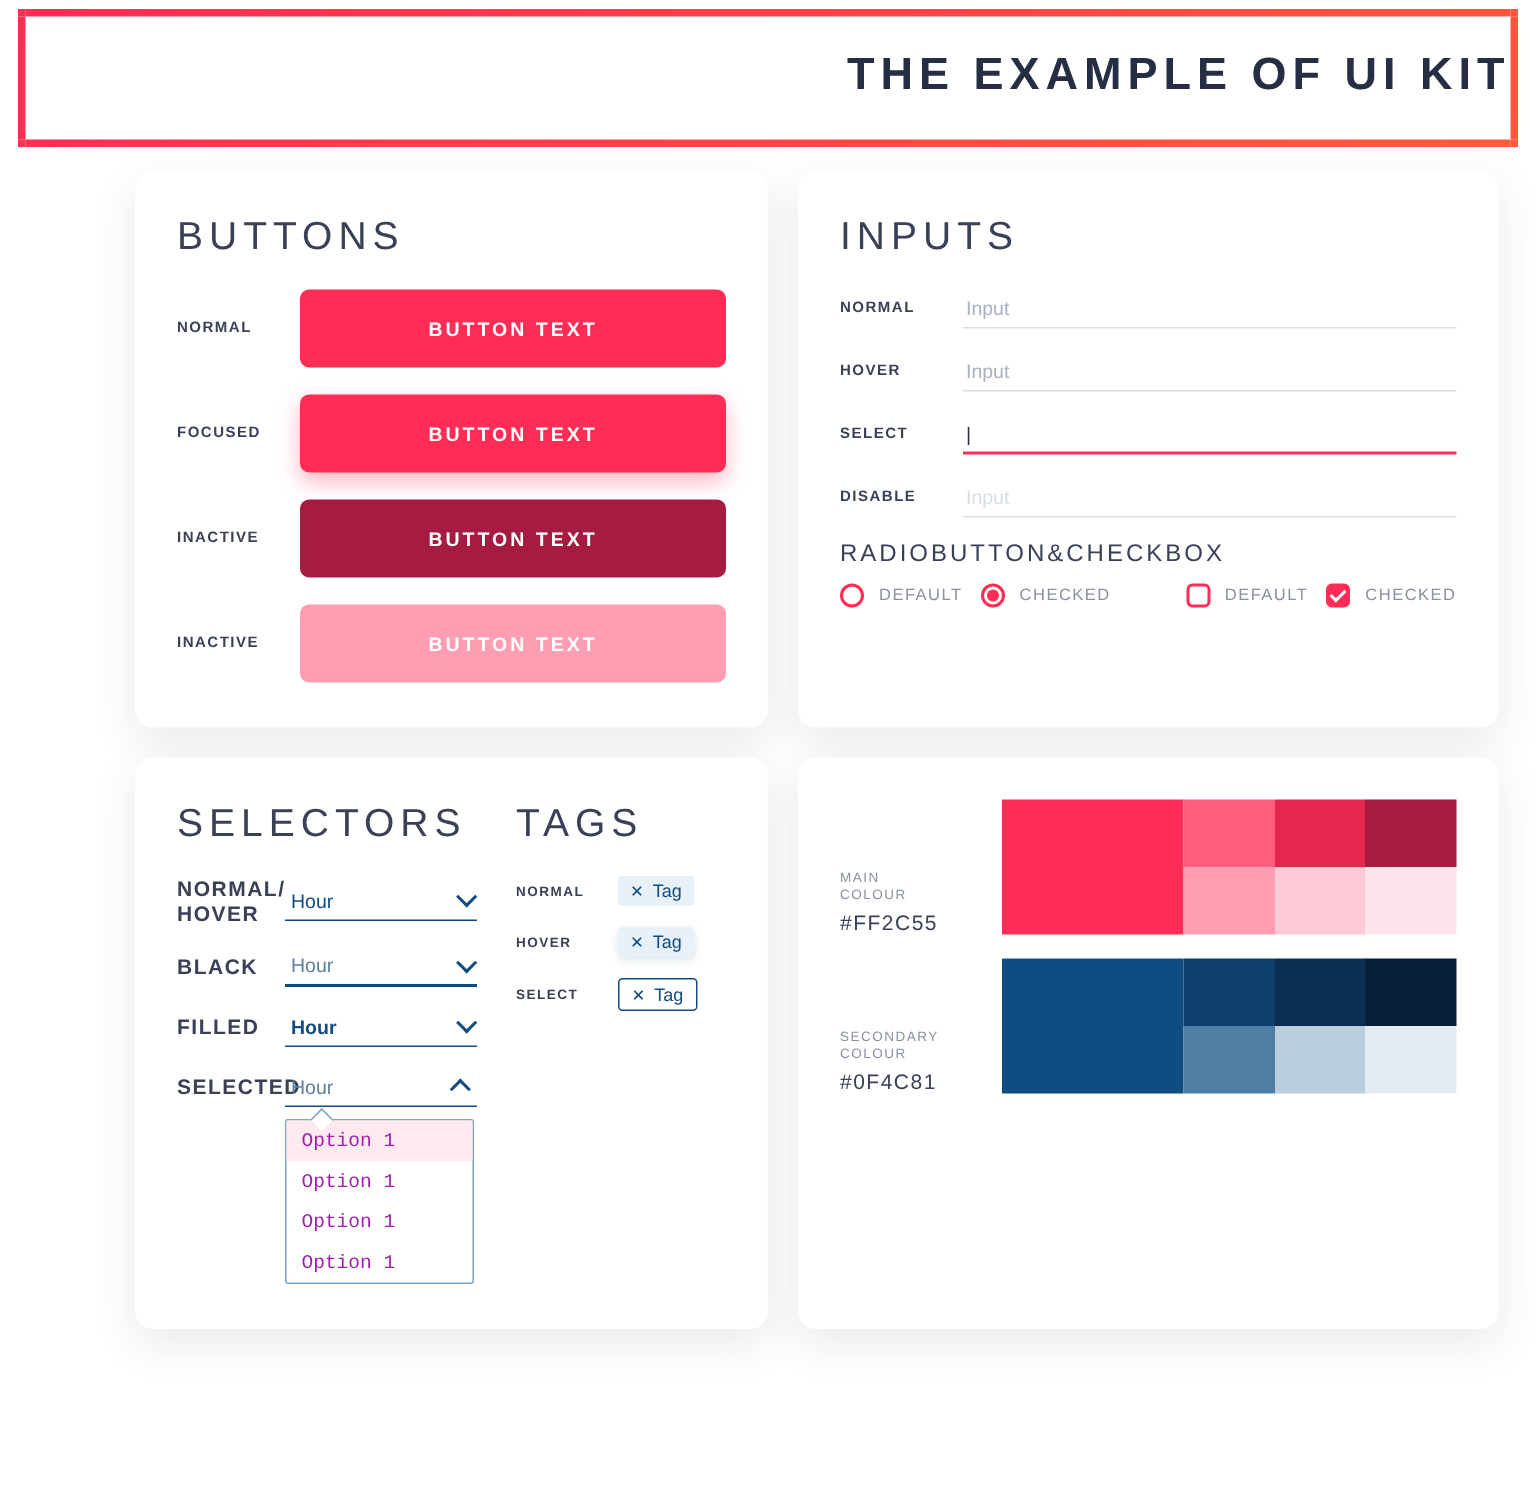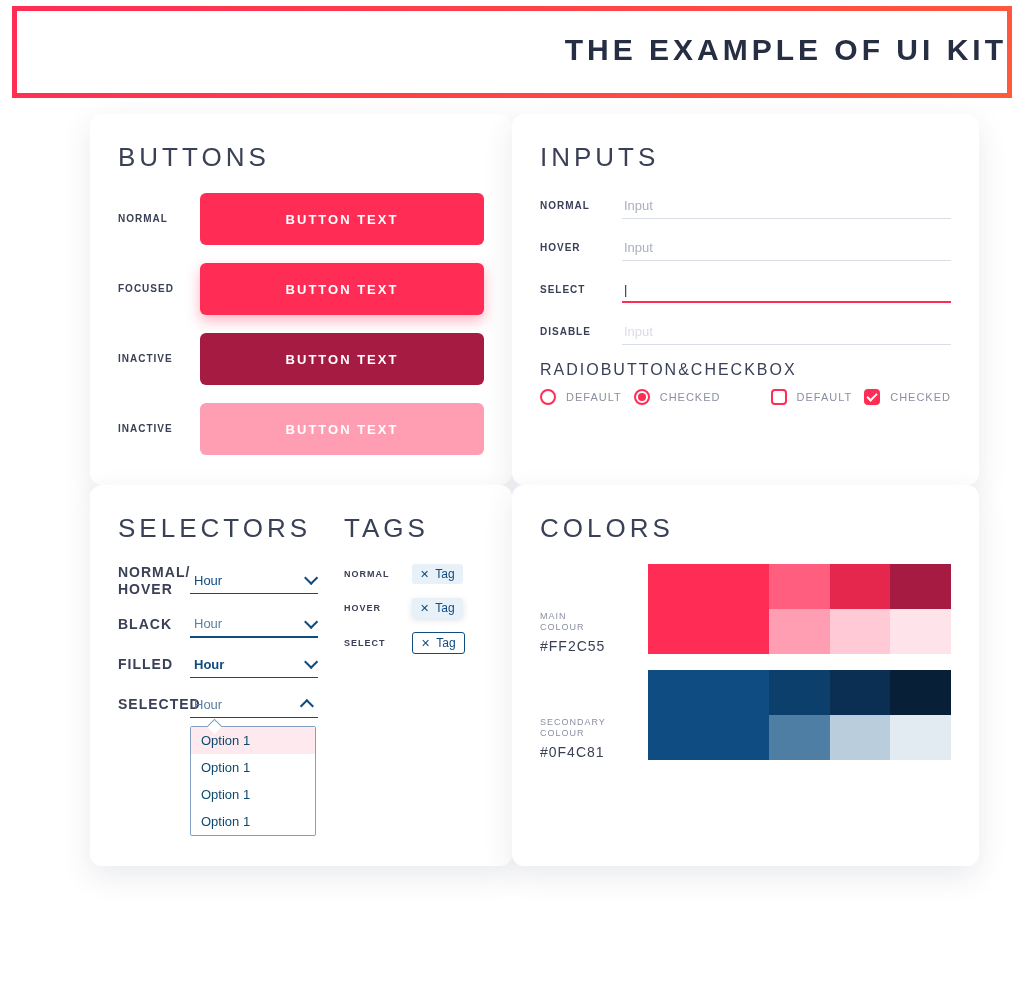--- a/index.html
+++ b/index.html
@@ -18,20 +18,21 @@
   .banner-title {
     font-size: 30px;
     font-weight: 800;
     letter-spacing: 4px;
   }
 
   
   .grid {
     display: grid;
     grid-template-columns: 1fr 1fr;
+    gap: 20px;
     padding: 16px 90px 10px 90px;
   }
   .card {
     background: #fff;
     border-radius: 12px;
     box-shadow: 0 10px 30px rgba(40,50,80,0.10);
     padding: 28px 28px 30px 28px;
   }
   .card h2 {
     font-size: 26px;
@@ -142,21 +143,21 @@
     background: #fff;
     position: relative;
     width: 126px;
   }
   .dropdown::before{
     content:""; position:absolute; top:-6px; left:18px;
     width:10px; height:10px; background:#fff;
     border-left:1px solid #7fa0c2; border-top:1px solid #7fa0c2;
     transform: rotate(45deg);
   }
-  .dropdown .opt { padding: 6px 10px; font-size: 13px; color:#0c4a6e; cursor:pointer; }
+  .dropdown .opt { padding: 6px 10px; font-size: 13px; color:#a21caf; cursor:pointer;font-family:Liberation Mono, monospace; }
   .dropdown .opt.hl { background: #fde9ee; }
 
   
   .tag-row { display: flex; align-items: center; gap: 12px; margin: 0 0 14px 0; }
   .tag-row .state-label { width: 56px; font-size:9px; }
   .tag {
     display:inline-flex; align-items:center; gap:6px;
     background:#e8f0f8; color:#0f4c81;
     border-radius:3px; padding: 3px 8px; font-size:12px;
     cursor: pointer;
@@ -328,21 +329,20 @@
           <span class="tag select">
             <span class="x">✕</span>
             <span>Tag</span>
           </span>
         </div>
       </div>
     </div>
   </div>
 
   <div class="card">
-    <h2>COLORS</h2>
     <div id="palettes-host">
         <div class="pal">
           <div class="pal-label">
             <div class="nm">MAIN
 COLOUR</div>
             <div class="hex">#FF2C55</div>
           </div>
           <div class="pal-grid">
             <div class="sw big" style="background: rgb(255, 44, 85);"></div>
             <div class="sw" style="background: rgb(255, 94, 126);"></div>

